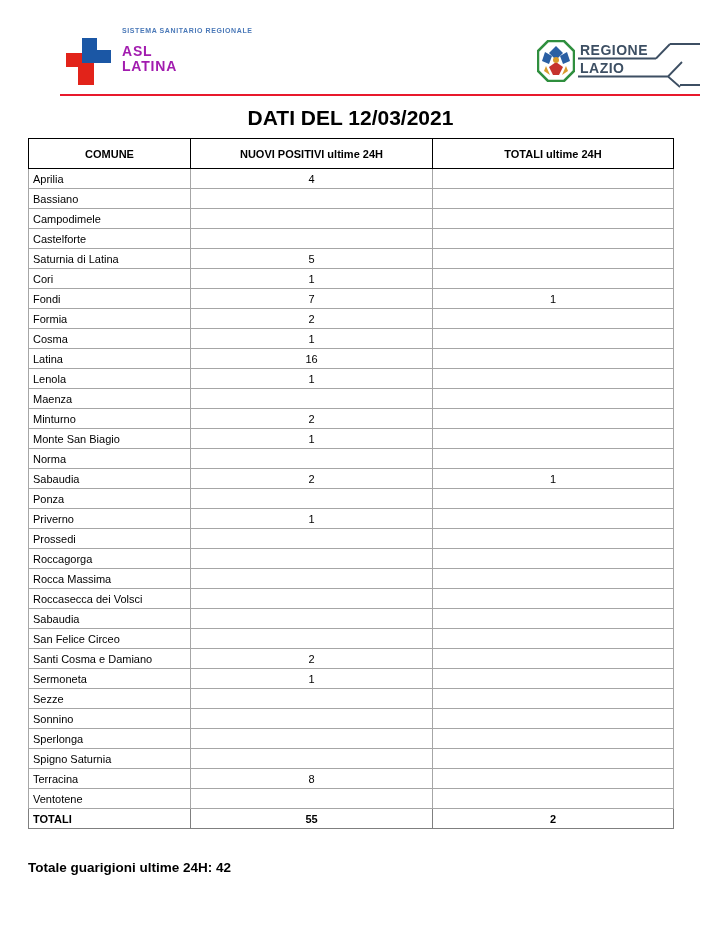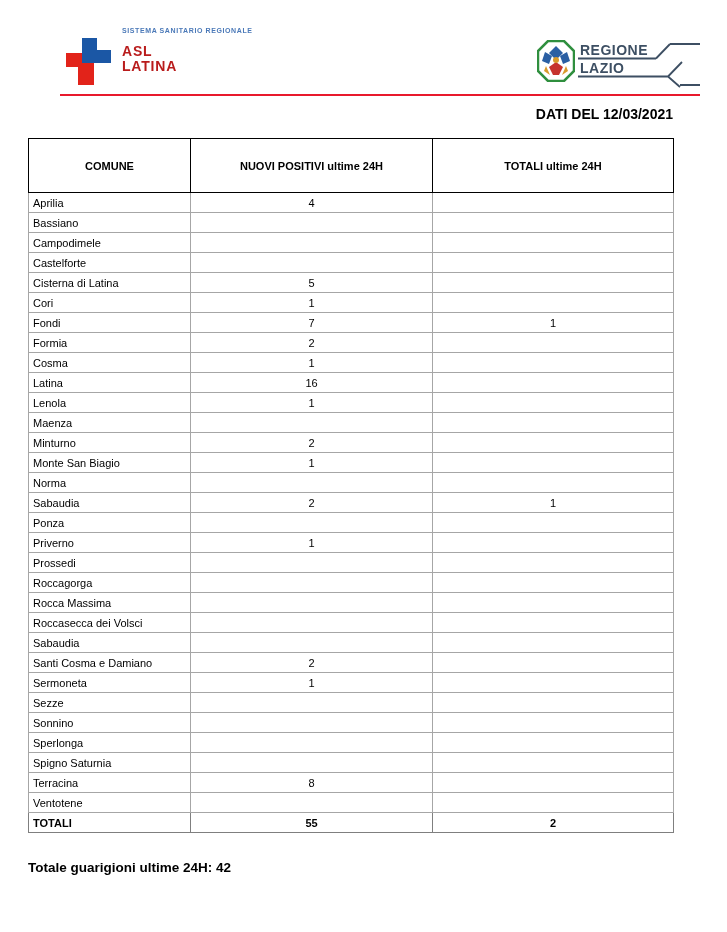--- a/index.html
+++ b/index.html
@@ -13,38 +13,38 @@
   .blue-vert {left:17px;top:0;   width:15px;height:25px;background:#1b57a5;z-index:2;}
   .blue-horiz{left:17px;top:12px;width:29px;height:13px;background:#1b57a5;z-index:2;}
   .red-horiz {left:1px; top:15px;width:20px;height:14px;background:#e2231a;z-index:1;}
   .red-vert  {left:13px;top:24px;width:16px;height:23px;background:#e2231a;z-index:1;}
   .asl-subtitle{
     position:absolute;left:122px;top:27px;font-size:7px;letter-spacing:0.6px;
     color:#4b79b8;font-weight:bold;
   }
   .asl-name{
     position:absolute;left:122px;top:44px;font-size:14px;line-height:15px;
-    color:#b91c1c;letter-spacing:0.8px;font-weight:bold;
+    color:#a21caf;letter-spacing:0.8px;font-weight:bold;
   }
   .red-rule{position:absolute;left:60px;top:94px;width:640px;height:2px;background:#e8192c;}
   .regione-emblem{position:absolute;left:537px;top:40px;}
   .regione-wordmark{position:absolute;left:578px;top:41px;}
   
   .doc-title{
-    position:absolute;left:28px;top:106px;width:645px;text-align:right;
-    font-size:14px;font-weight:bold;
+    position:absolute;left:28px;top:106px;width:645px;text-align:center;
+    font-size:21px;font-weight:bold;
   }
   
   table.data{
     position:absolute;left:28px;top:138px;width:645px;
     border-collapse:collapse;table-layout:fixed;
   }
   table.data th{
     border:1px solid #000;font-size:11px;font-weight:bold;height:21px;
-    text-align:center;padding:16px;
+    text-align:center;padding:4px;
   }
   table.data td{
     border:1px solid #a6a6a6;font-size:11px;height:19px;padding:0 4px;
     vertical-align:middle;white-space:nowrap;overflow:hidden;
   }
   table.data td.num{text-align:center;padding:0;}
   table.data tr.totals td{
     border:1px solid #7f7f7f;font-weight:bold;
   }
   
@@ -120,21 +120,21 @@
     <td>Campodimele</td>
     <td class="num"></td>
     <td class="num"></td>
   </tr>
       <tr>
     <td>Castelforte</td>
     <td class="num"></td>
     <td class="num"></td>
   </tr>
       <tr>
-    <td>Cisterna di Latina</td>
+    <td>Saturnia di Latina</td>
     <td class="num">5</td>
     <td class="num"></td>
   </tr>
       <tr>
     <td>Cori</td>
     <td class="num">1</td>
     <td class="num"></td>
   </tr>
       <tr>
     <td>Fondi</td>
@@ -211,20 +211,25 @@
     <td class="num"></td>
     <td class="num"></td>
   </tr>
       <tr>
     <td>Roccasecca dei  Volsci</td>
     <td class="num"></td>
     <td class="num"></td>
   </tr>
       <tr>
     <td>Sabaudia</td>
+    <td class="num"></td>
+    <td class="num"></td>
+  </tr>
+      <tr>
+    <td>San Felice Circeo</td>
     <td class="num"></td>
     <td class="num"></td>
   </tr>
       <tr>
     <td>Santi Cosma e Damiano</td>
     <td class="num">2</td>
     <td class="num"></td>
   </tr>
       <tr>
     <td>Sermoneta</td>

